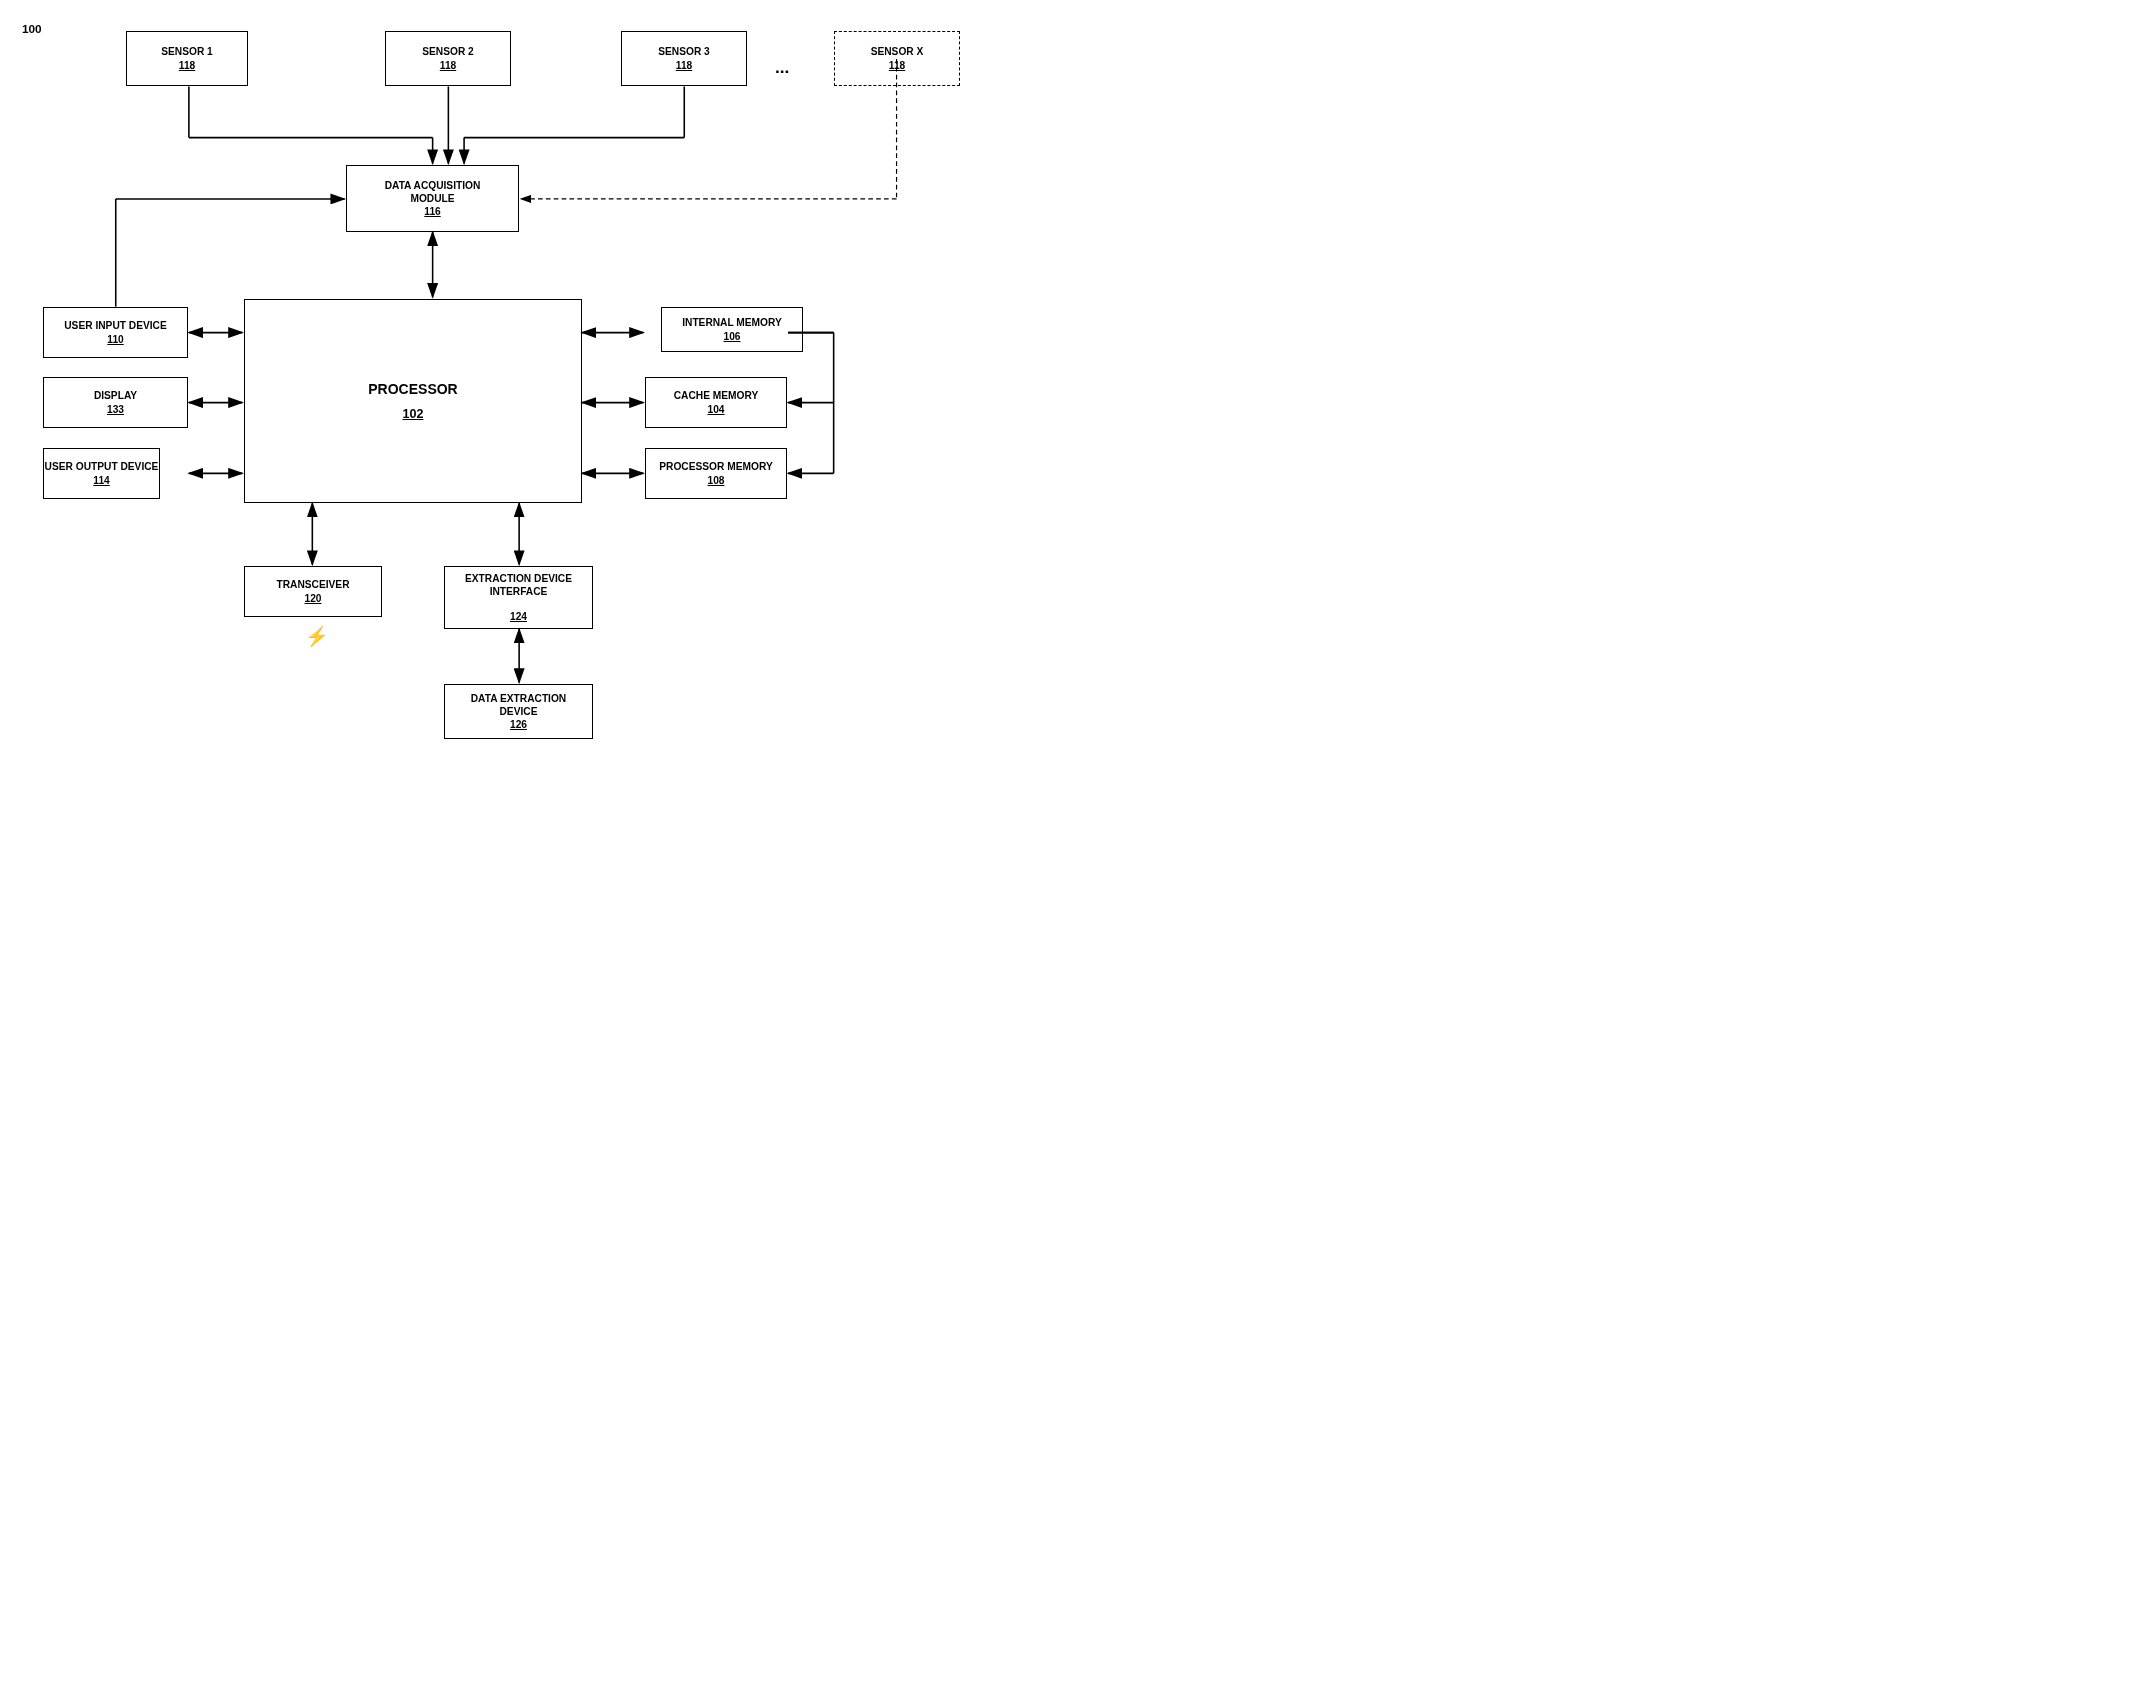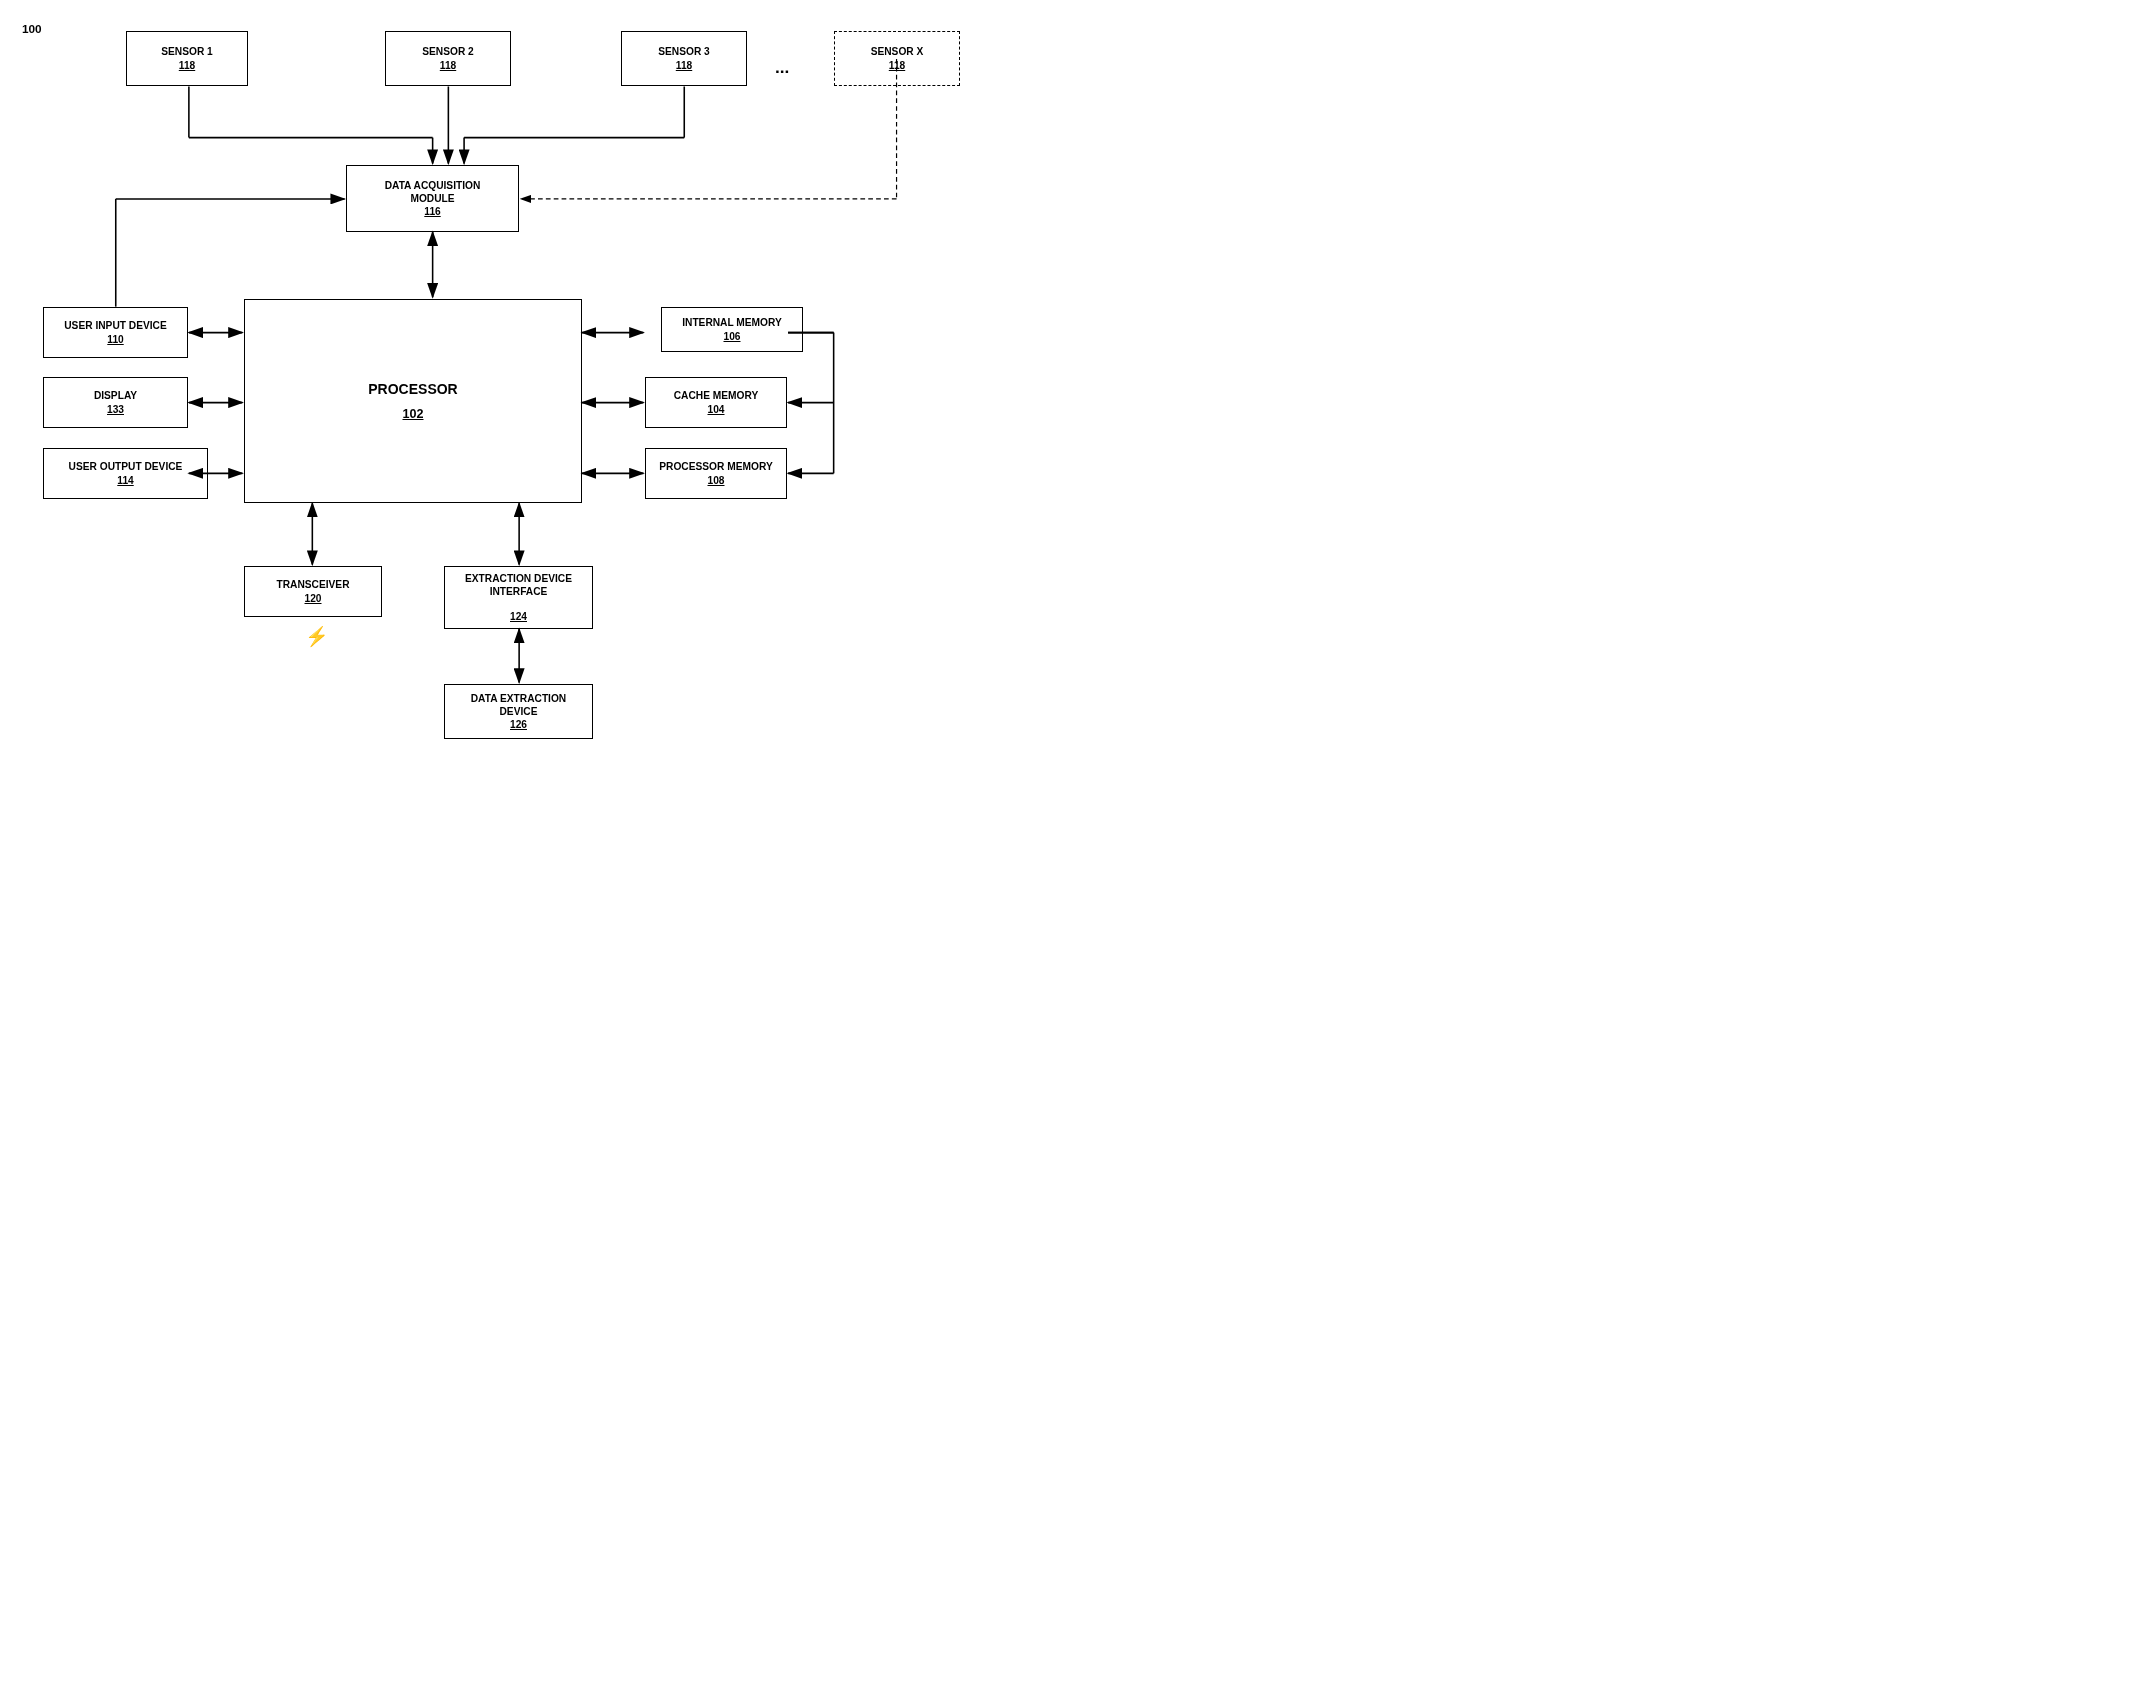--- a/index.html
+++ b/index.html
@@ -97,21 +97,21 @@
   <div class="box" style="left:43px; top:307px; width:145px; height:51px;">
     <span>USER INPUT DEVICE</span>
     <span class="ref">110</span>
   </div>
 
   <div class="box" style="left:43px; top:377px; width:145px; height:51px;">
     <span>DISPLAY</span>
     <span class="ref">133</span>
   </div>
 
-  <div class="box" style="left:43px; top:448px; width:165px; height:51px;">
+  <div class="box" style="left:43px; top:448px; width:117px; height:51px;">
     <span>USER OUTPUT DEVICE</span>
     <span class="ref">114</span>
   </div>
 
   <div class="box" style="left:645px; top:307px; width:142px; height:45px;margin-left:16px;">
     <span>INTERNAL MEMORY</span>
     <span class="ref">106</span>
   </div>
 
   <div class="box" style="left:645px; top:377px; width:142px; height:51px;">

